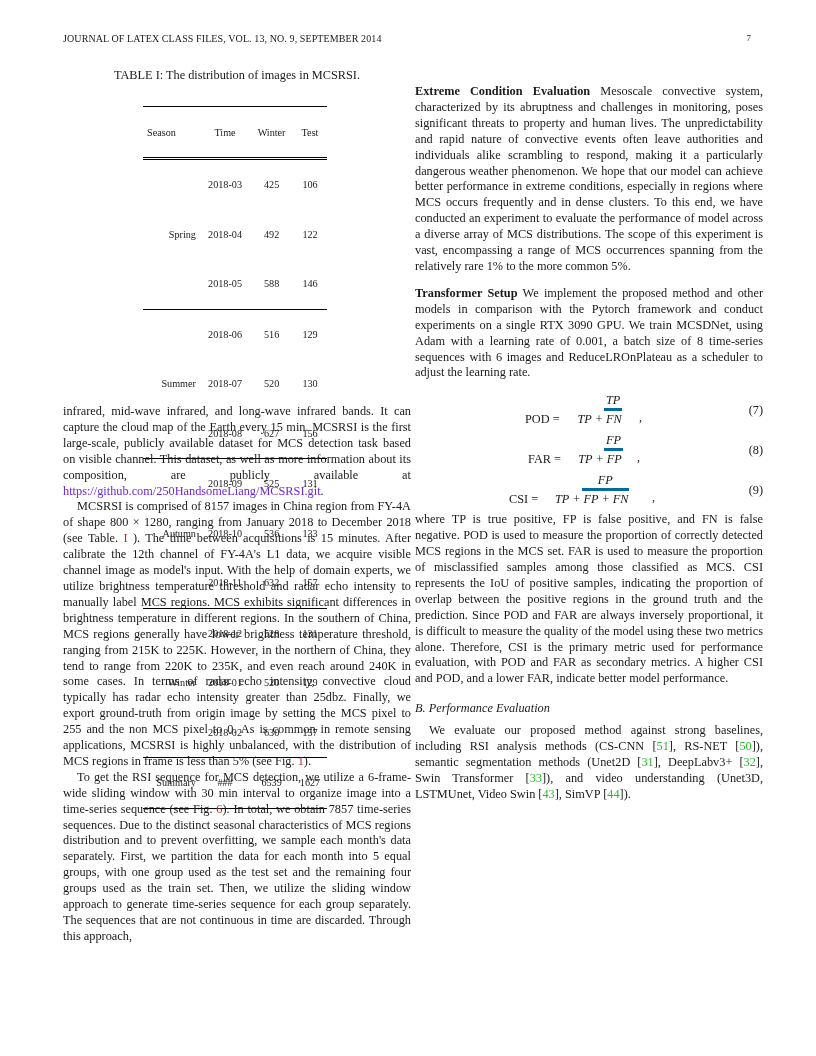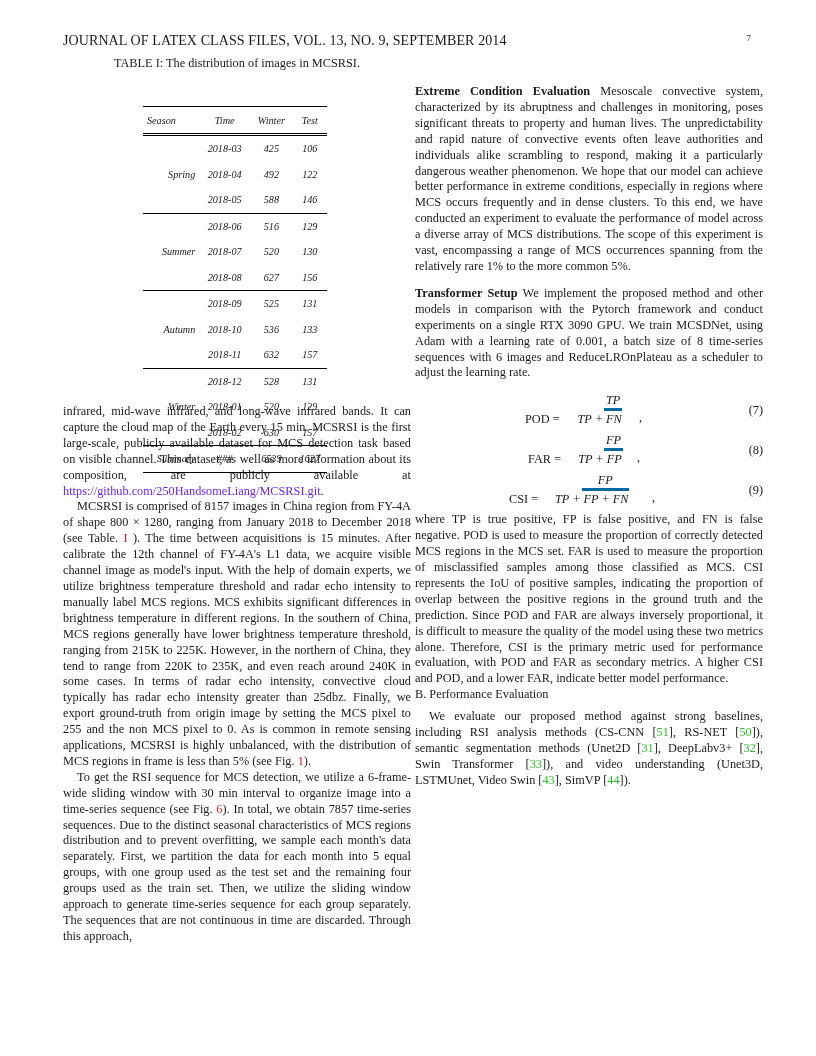--- a/index.html
+++ b/index.html
@@ -1,45 +1,45 @@
 <!DOCTYPE html>
 <html><head>
 <meta charset="utf-8">
 <style>
   html, body { margin:0; padding:0; background:#fff; }
   body { width:816px; height:1056px; position:relative; overflow:hidden;
          font-family:"Liberation Serif", "DejaVu Serif", serif; color:#1a1a1a; }
-  .header { position:absolute; top:33px; left:63px; font-size:14px; letter-spacing:0.1px; }
+  .header { position:absolute; top:33px; left:63px; font-size:10px; letter-spacing:0.1px; }
   .pagenum { position:absolute; top:33px; right:65px; font-size:9px; }
   .col { position:absolute; width:348px; font-size:12.3px; line-height:15.9px; text-align:justify; }
   .col.left { left:63px; }
   .col.right { left:415px; top:73px; }
-  .caption { position:absolute; left:63px; top:56px; width:348px; text-align:center; font-size:12.3px; }
+  .caption { position:absolute; left:63px; top:68px; width:348px; text-align:center; font-size:12.3px; }
   table.dist { position:absolute; left:143px; top:106px; border-collapse:collapse; font-size:10.2px; width:184px; }
-  table.dist td, table.dist th { font-weight:normal; padding:4px 4px; height:17.5px; text-align:center;font-style:italic; }
+  table.dist td, table.dist th { font-weight:normal; padding:16px 4px; height:17.5px; text-align:center; }
   table.dist th { height:18px; }
   table.dist thead tr { border-top:1.2px solid #000; border-bottom:3px double #000; }
   table.dist td.season { text-align:right; padding-left:4px; }
   table.dist tr.grp-end { border-bottom:1px solid #000; }
   table.dist tr.summary { border-top:1px solid #000; border-bottom:1.2px solid #000; }
   p { margin:0; }
   .indent { text-indent:14px; }
   .link { color:#6d28d9; }
   .ref { color:#c0272d; }
   .cite { color:#2eb82e; }
   .bold { font-weight:bold; }
   .gap { height:11px; }
   .eq { position:relative; height:40px; }
   .eq .lhs { position:absolute; top:20px; }
   .eq .frac { position:absolute; display:inline-block; text-align:center; font-style:italic; }
   .eq .num { display:block; border-bottom:3px solid #0369a1; padding:0 2px; line-height:16px;margin-left:27px; }
   .eq .den { display:block; line-height:16px; }
   .eq .comma { position:absolute; top:18px; }
   .eq .no { position:absolute; right:0; top:11px; }
-  .subsec { margin-bottom:6px; }
+  .subsec { font-style:italic; margin-top:14px; margin-bottom:6px; }
 </style>
 </head>
 <body>
 
 <div class="header">JOURNAL OF LATEX CLASS FILES, VOL. 13, NO. 9, SEPTEMBER 2014</div>
 <div class="pagenum">7</div>
 
 <div class="caption">TABLE I: The distribution of images in MCSRSI.</div>
 
 <table class="dist">

